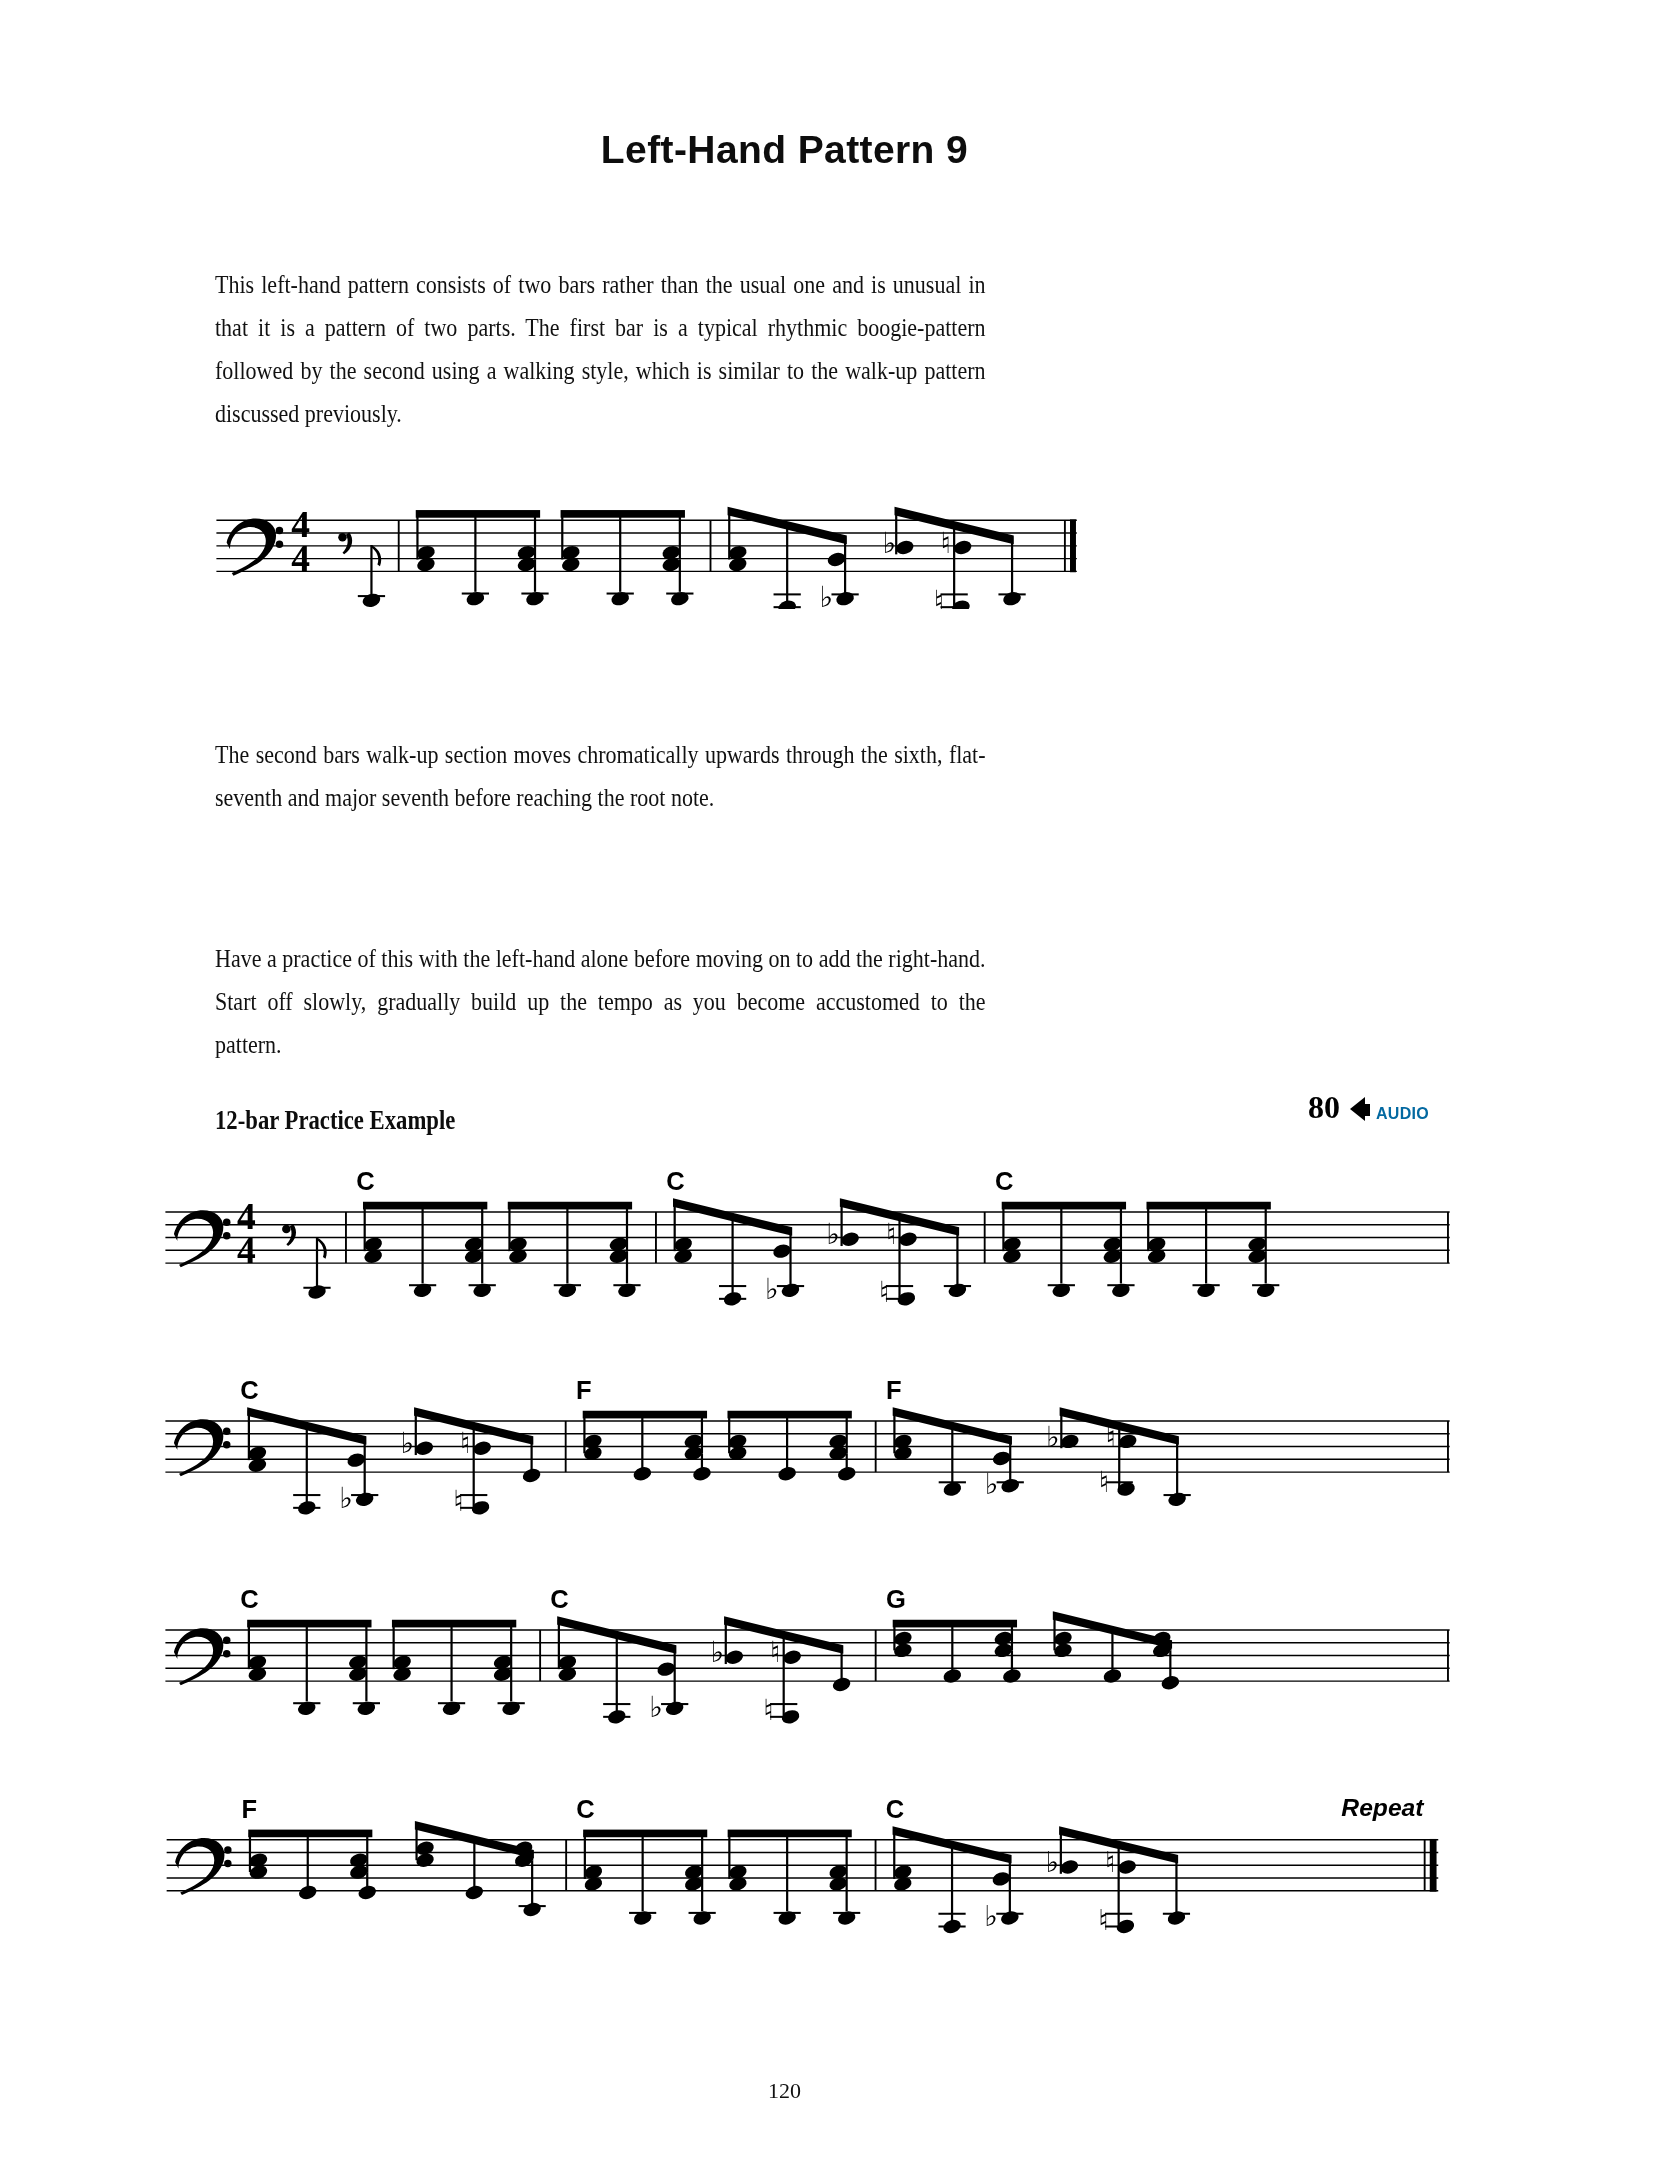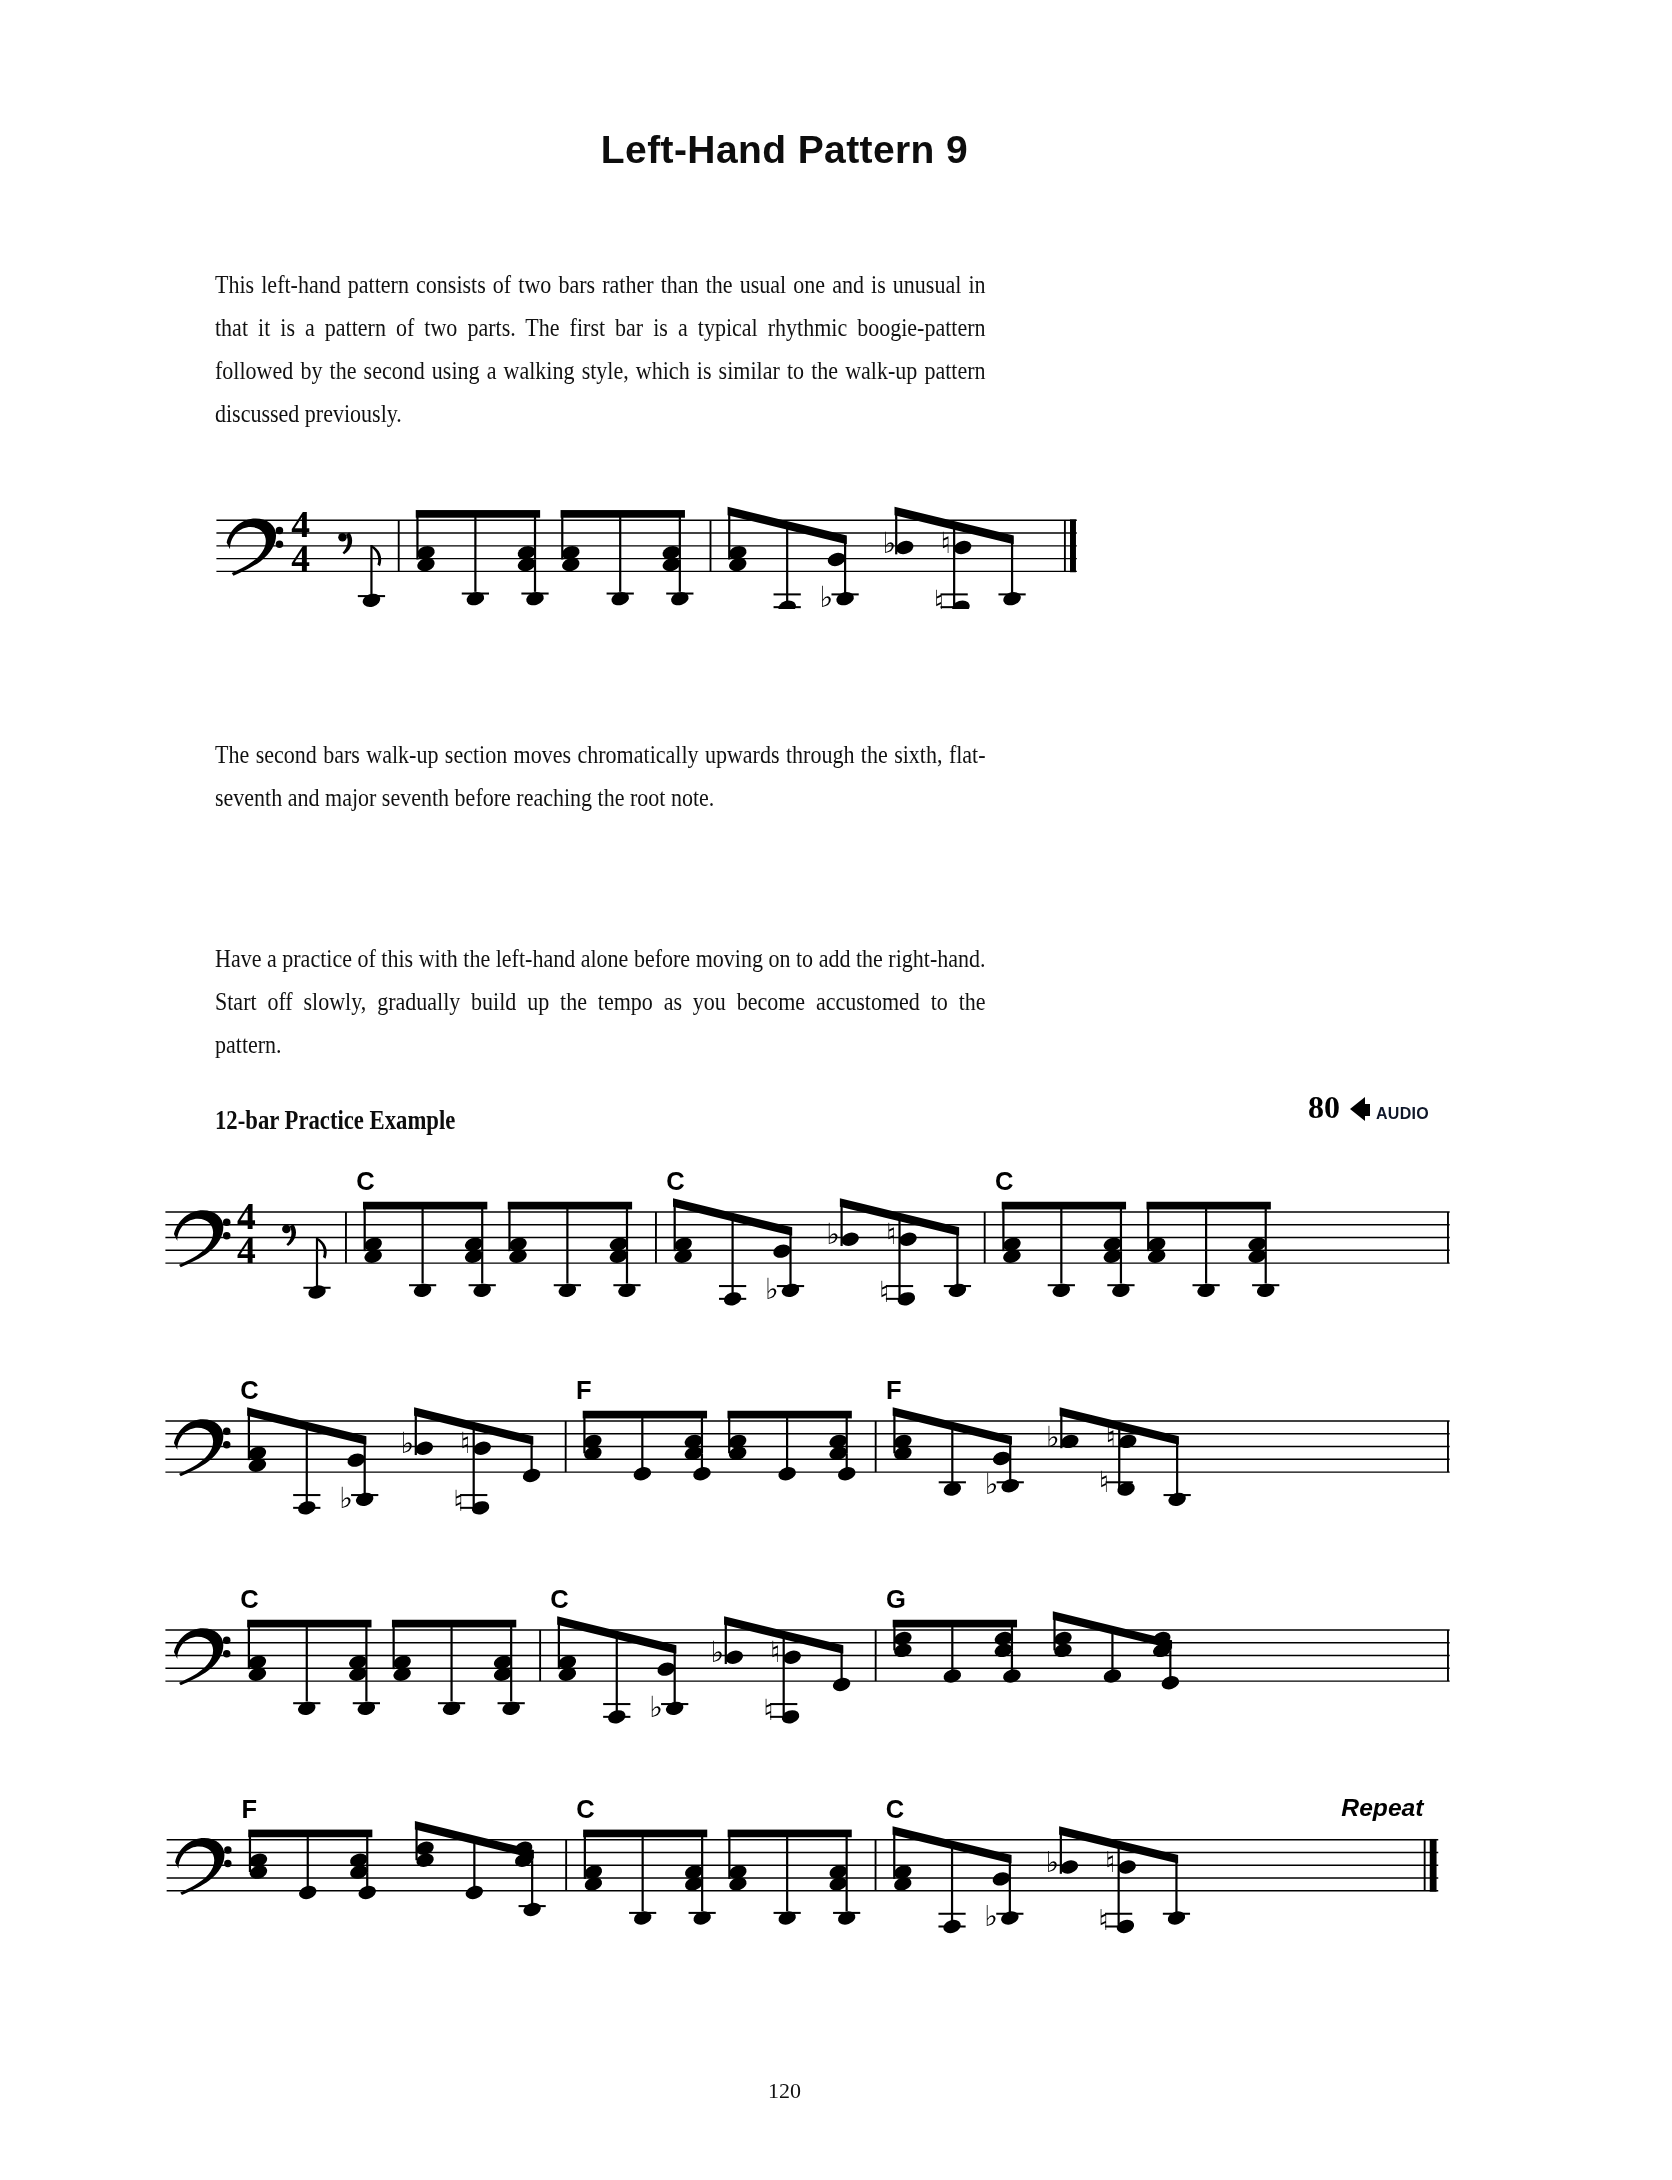--- a/index.html
+++ b/index.html
@@ -75,21 +75,21 @@
     width:0; height:0;
     border-top:12.8px solid transparent;
     border-bottom:12.8px solid transparent;
     border-right:15.3px solid #000;
   }
   .audio-word {
     font-family:"Liberation Sans", sans-serif;
     font-weight:bold;
     font-size:16px;
     letter-spacing:0.3px;
-    color:#0f172a;
+    color:#0369a1;
   }
 
   
   .score { position:absolute; left:0; top:0; }
   .score svg { display:block; }
   text.chordsym {
     font-family:"Liberation Sans", sans-serif;
     font-weight:bold;
     font-size:30px;
     fill:#000;

